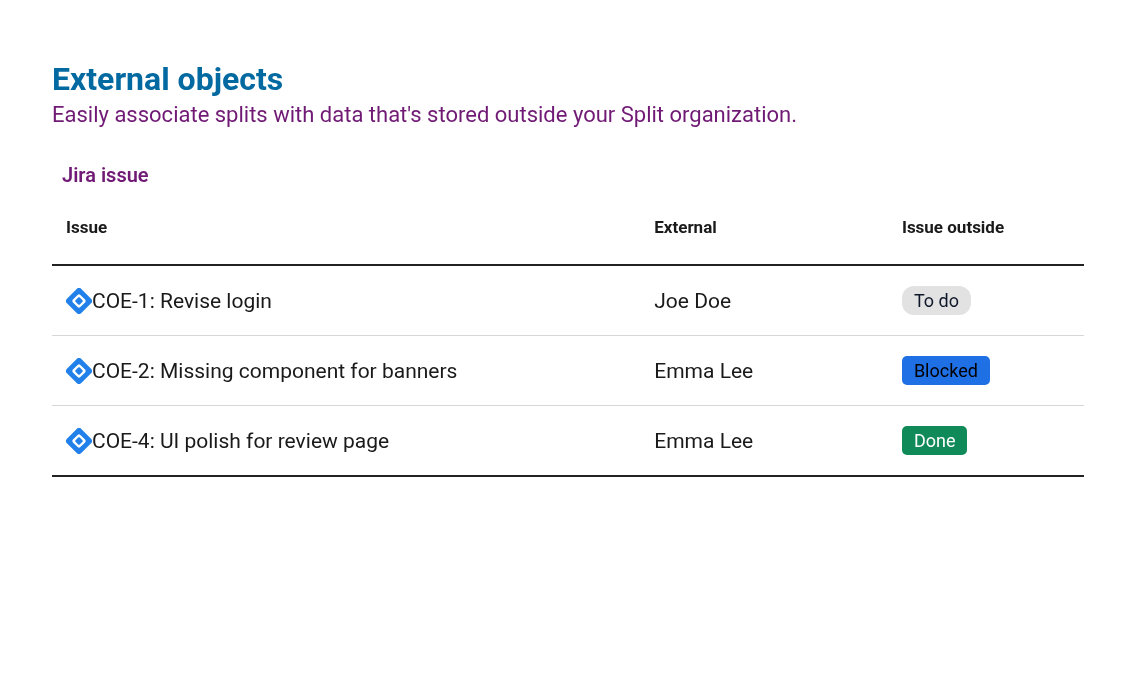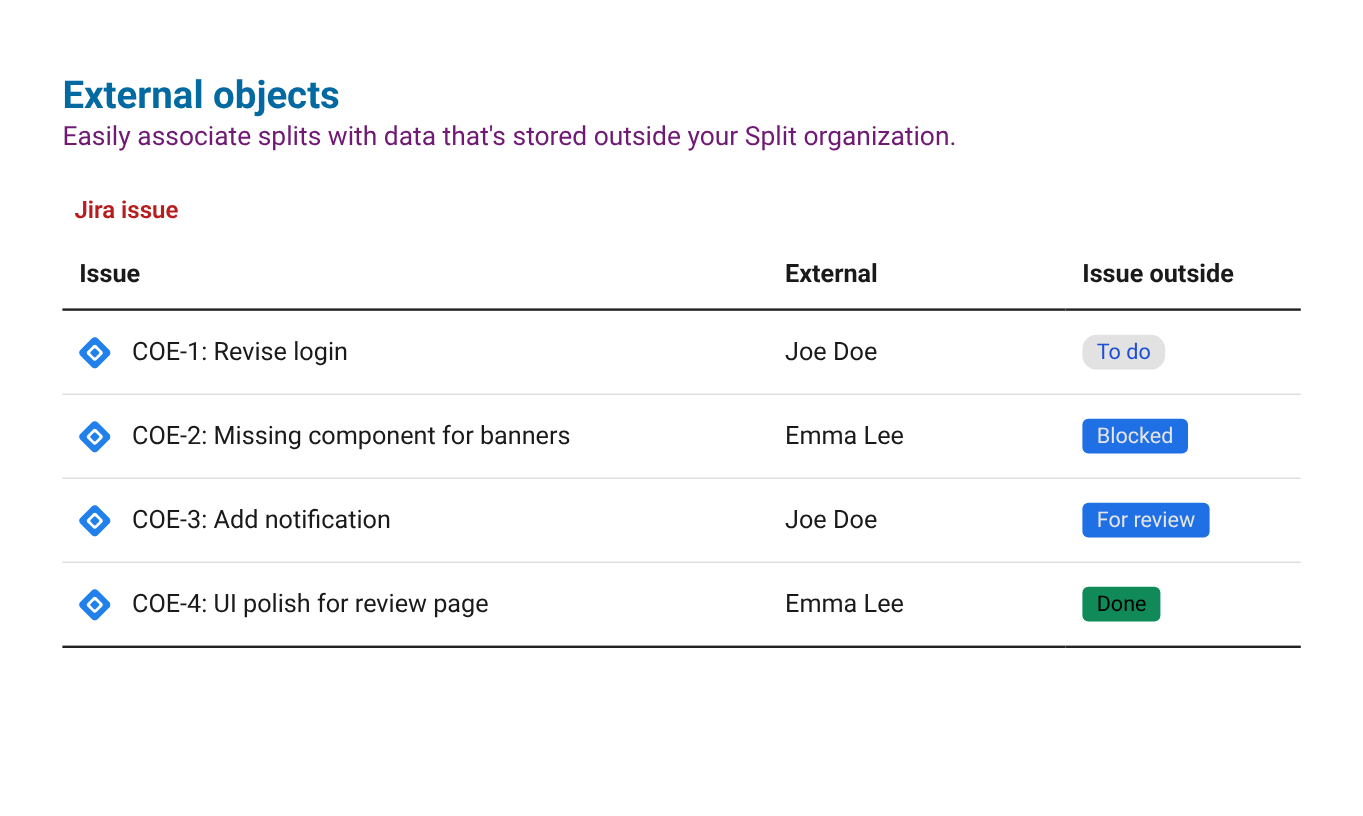--- a/index.html
+++ b/index.html
@@ -21,78 +21,77 @@
       margin-bottom: 4px;
     }
     .page-subtitle {
       font-size: 22px;
       color: #701a75;
       margin-bottom: 36px;
     }
     .section-label {
       font-size: 20px;
       font-weight: 600;
-      color: #b91c1c;
+      color: #701a75;
       margin-left: 10px;
       margin-bottom: 20px;
     }
     .issue-table {
       width: 100%;
       border-collapse: collapse;
     }
     .issue-table thead th {
-      font-size: 21px;
+      font-size: 17px;
       font-weight: 700;
       color: #1a1a1a;
       text-align: left;
-      padding: 10px 14px 16px 14px;
+      padding: 10px 14px 27px 14px;
       border-bottom: 2px solid #222;
     }
     .issue-table th.col-issue { width: 57%; }
     .issue-table th.col-assignee { width: 24%; }
     .issue-table th.col-status { width: 19%; }
     .issue-table tbody tr td {
       font-size: 21px;
       padding: 20px 14px;
       border-bottom: 1px solid #d7d7d7;
       vertical-align: middle;
     }
     .issue-table tbody tr:last-child td {
       border-bottom: 2px solid #222;
     }
     .issue-cell {
       display: flex;
       align-items: center;
-      gap: 18px;
     }
     .jira-icon {
       width: 26px;
       height: 26px;
       flex-shrink: 0;
     }
     .status-badge {
       display: inline-block;
       font-size: 18px;
       padding: 4px 12px;
       border-radius: 5px;
       white-space: nowrap;
     }
     .status-todo {
       background: #e2e2e2;
-      color: #1d4ed8;
+      color: #0f172a;
       border-radius: 12px;
     }
     .status-blocked,
     .status-forreview {
       background: #1f6fe5;
-      color: #e5e5e5;
+      color: #000000;
     }
     .status-done {
       background: #0f8a58;
-      color: #000000;
+      color: #ffffff;
     }
   </style>
 </head>
 <body>
 
 <h1 class="page-title">External objects</h1>
 <div class="page-subtitle">Easily associate splits with data that's stored outside your Split organization.</div>
 
 <div class="section-label">Jira issue</div>
 
@@ -134,34 +133,20 @@
         <td><span class="status-badge status-blocked">Blocked</span></td>
       </tr>
       <tr>
         <td>
           <div class="issue-cell">
             <span class="jira-icon"><svg viewBox="0 0 32 32" width="26" height="26">
                 <rect x="3.5" y="3.5" width="25" height="25" rx="4" fill="#2180e9" transform="rotate(45 16 16)"></rect>
                 <rect x="9.5" y="9.5" width="13" height="13" rx="2.4" fill="#ffffff" transform="rotate(45 16 16)"></rect>
                 <rect x="12.3" y="12.3" width="7.4" height="7.4" rx="1.4" fill="#2180e9" transform="rotate(45 16 16)"></rect>
               </svg></span>
-            <span>COE-3: Add notification</span>
-          </div>
-        </td>
-        <td>Joe Doe</td>
-        <td><span class="status-badge status-forreview">For review</span></td>
-      </tr>
-      <tr>
-        <td>
-          <div class="issue-cell">
-            <span class="jira-icon"><svg viewBox="0 0 32 32" width="26" height="26">
-                <rect x="3.5" y="3.5" width="25" height="25" rx="4" fill="#2180e9" transform="rotate(45 16 16)"></rect>
-                <rect x="9.5" y="9.5" width="13" height="13" rx="2.4" fill="#ffffff" transform="rotate(45 16 16)"></rect>
-                <rect x="12.3" y="12.3" width="7.4" height="7.4" rx="1.4" fill="#2180e9" transform="rotate(45 16 16)"></rect>
-              </svg></span>
             <span>COE-4: UI polish for review page</span>
           </div>
         </td>
         <td>Emma Lee</td>
         <td><span class="status-badge status-done">Done</span></td>
       </tr>
     </tbody>
 </table>
 
 </body></html>

